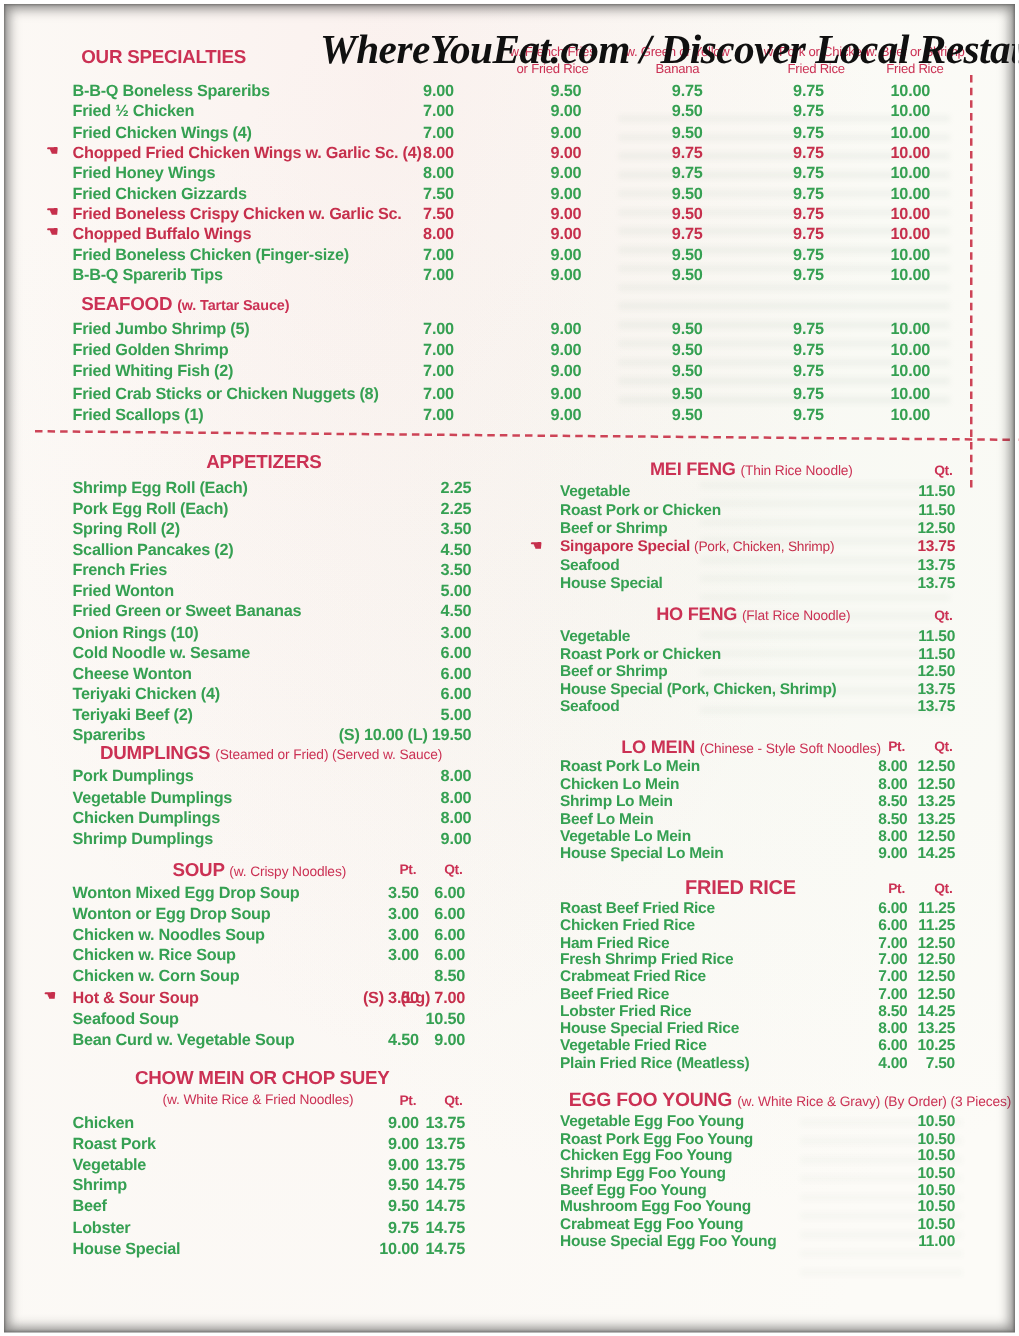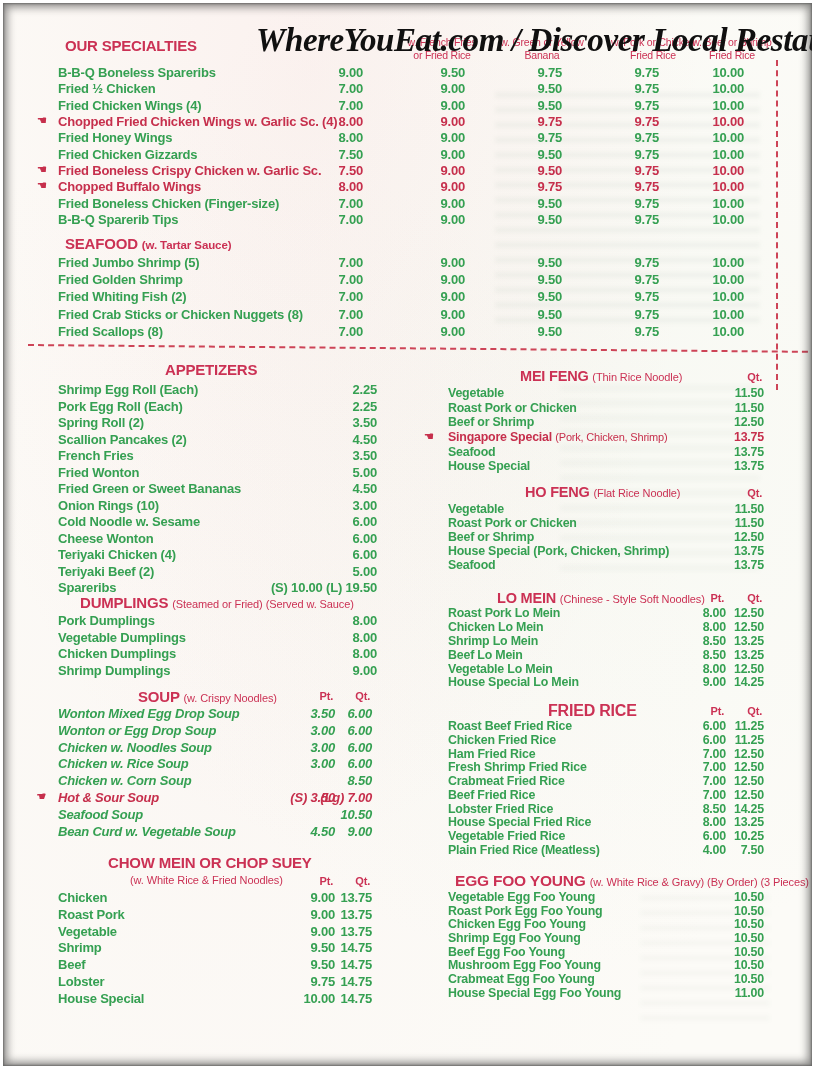--- a/index.html
+++ b/index.html
@@ -222,21 +222,21 @@
 
     <span class="nm">Fried Crab Sticks or Chicken Nuggets (8)</span>
     <span class="c c0">7.00</span>
     <span class="c c1">9.00</span>
     <span class="c c2">9.50</span>
     <span class="c c3">9.75</span>
     <span class="c c4">10.00</span>
   </div>
         <div class="row">
 
-    <span class="nm">Fried Scallops (8)</span>
+    <span class="nm">Fried Scallops (1)</span>
     <span class="c c0">7.00</span>
     <span class="c c1">9.00</span>
     <span class="c c2">9.50</span>
     <span class="c c3">9.75</span>
     <span class="c c4">10.00</span>
   </div>
       </div>
   </div>
 
   <div class="sec lcol" id="appetizers" style="top:361px;">
@@ -333,21 +333,21 @@
     <span class="nm"><span>Shrimp Dumplings</span> <span class="note"></span></span>
     <span class="pr">9.00</span>
   </div>
       </div>
   </div>
 
   <div class="sec lcol" id="soup" style="top:688px;">
     <div class="sec-title" style="left:103px;top:0;"><span>SOUP</span> <span class="sub">(w. Crispy Noodles)</span></div>
     <span class="collabel l-pt" style="top:2px;">Pt.</span>
     <span class="collabel l-qt" style="top:2px;">Qt.</span>
-    <div class="rows" style="top:18px;font-style:italic;">
+    <div class="rows" style="top:18px;">
         <div class="row">
 
     <span class="nm">Wonton Mixed Egg Drop Soup</span>
     <span class="pt">3.50</span>
     <span class="qt">6.00</span>
   </div>
         <div class="row">
 
     <span class="nm">Wonton or Egg Drop Soup</span>
     <span class="pt">3.00</span>

